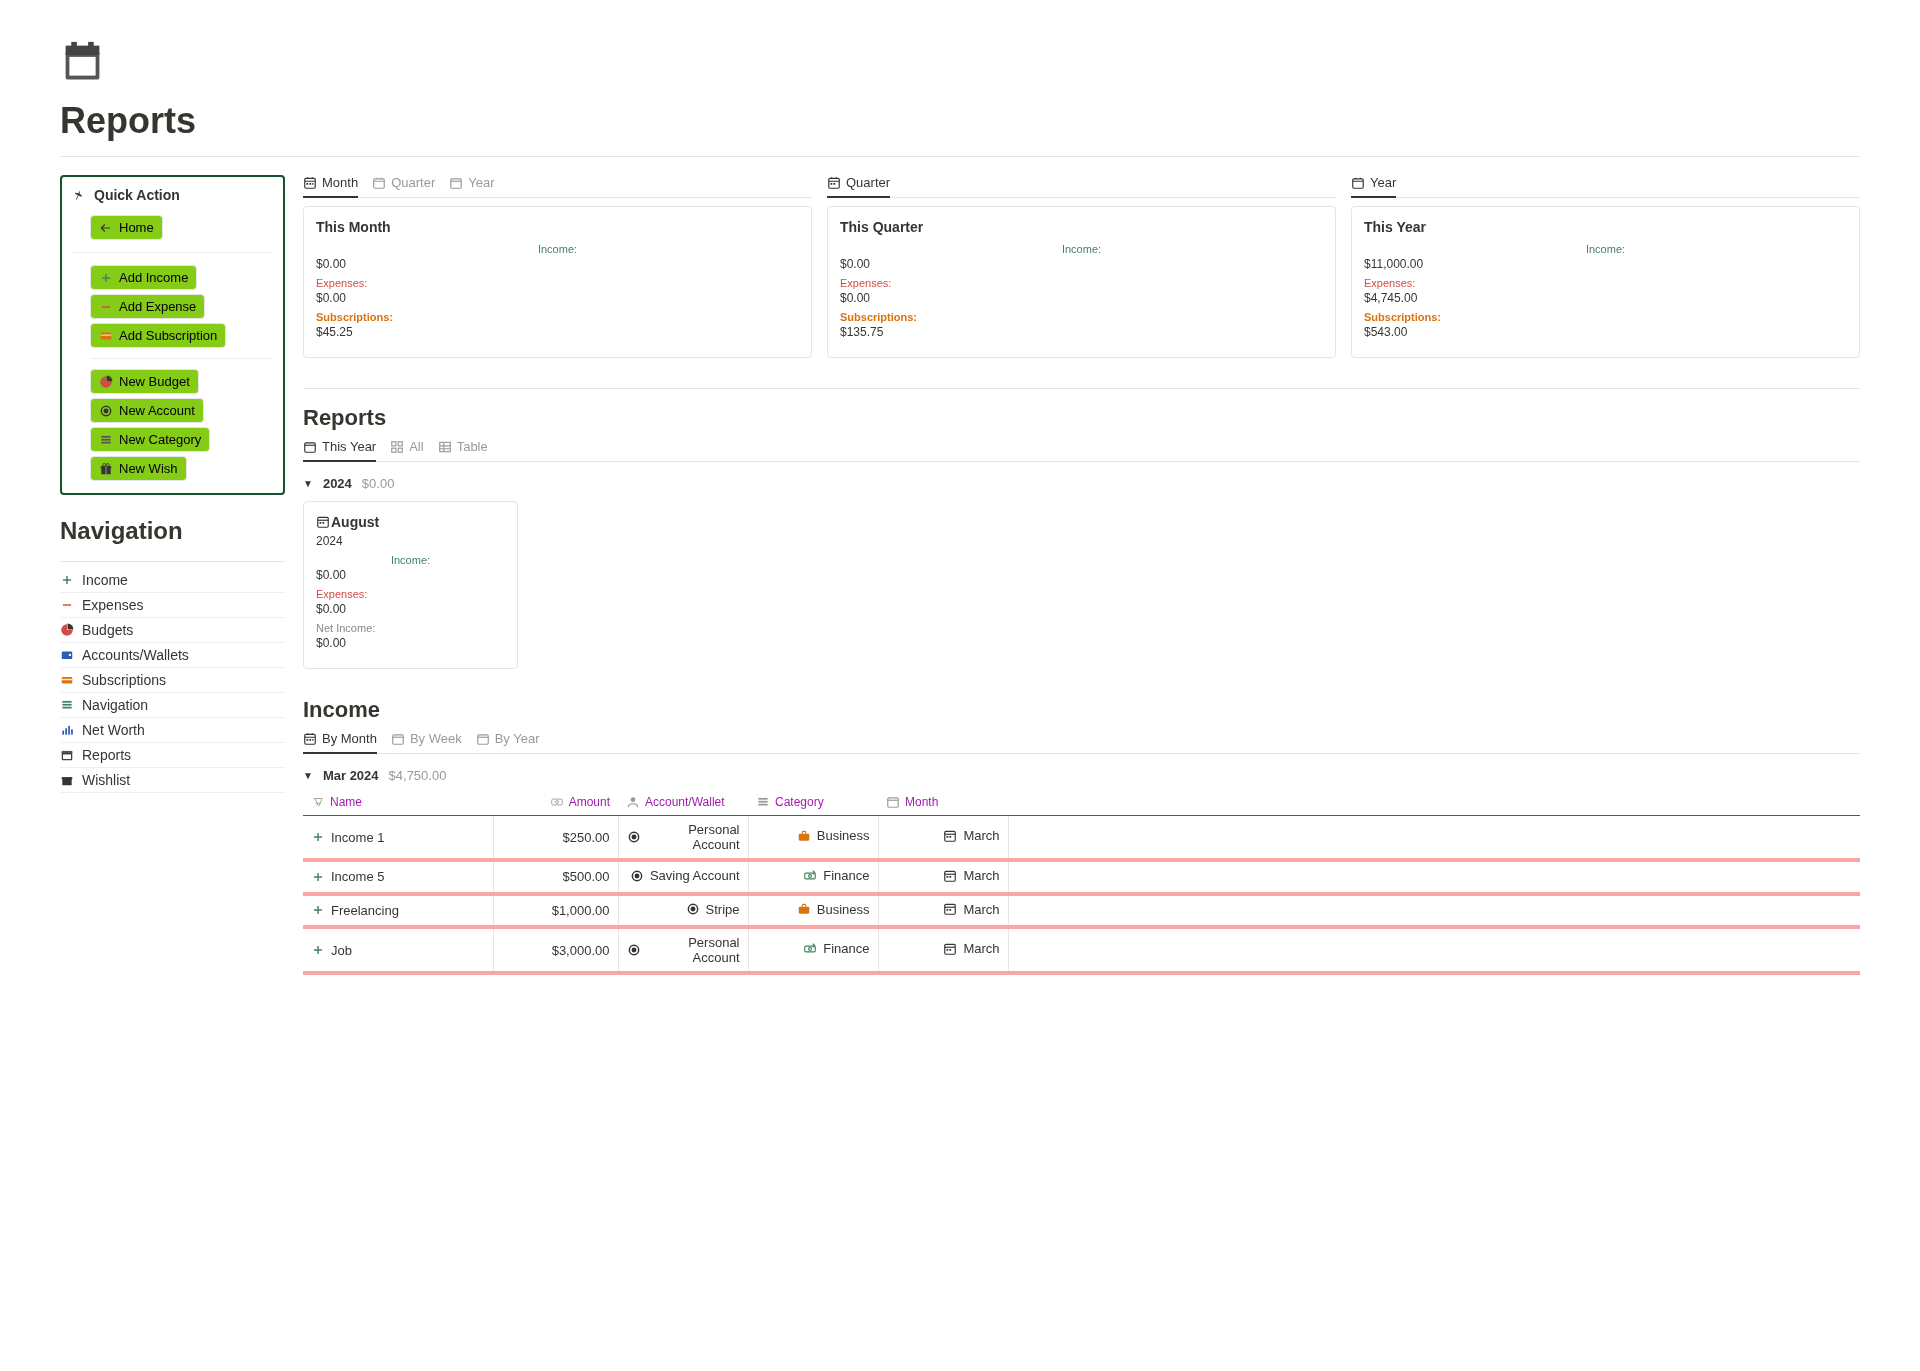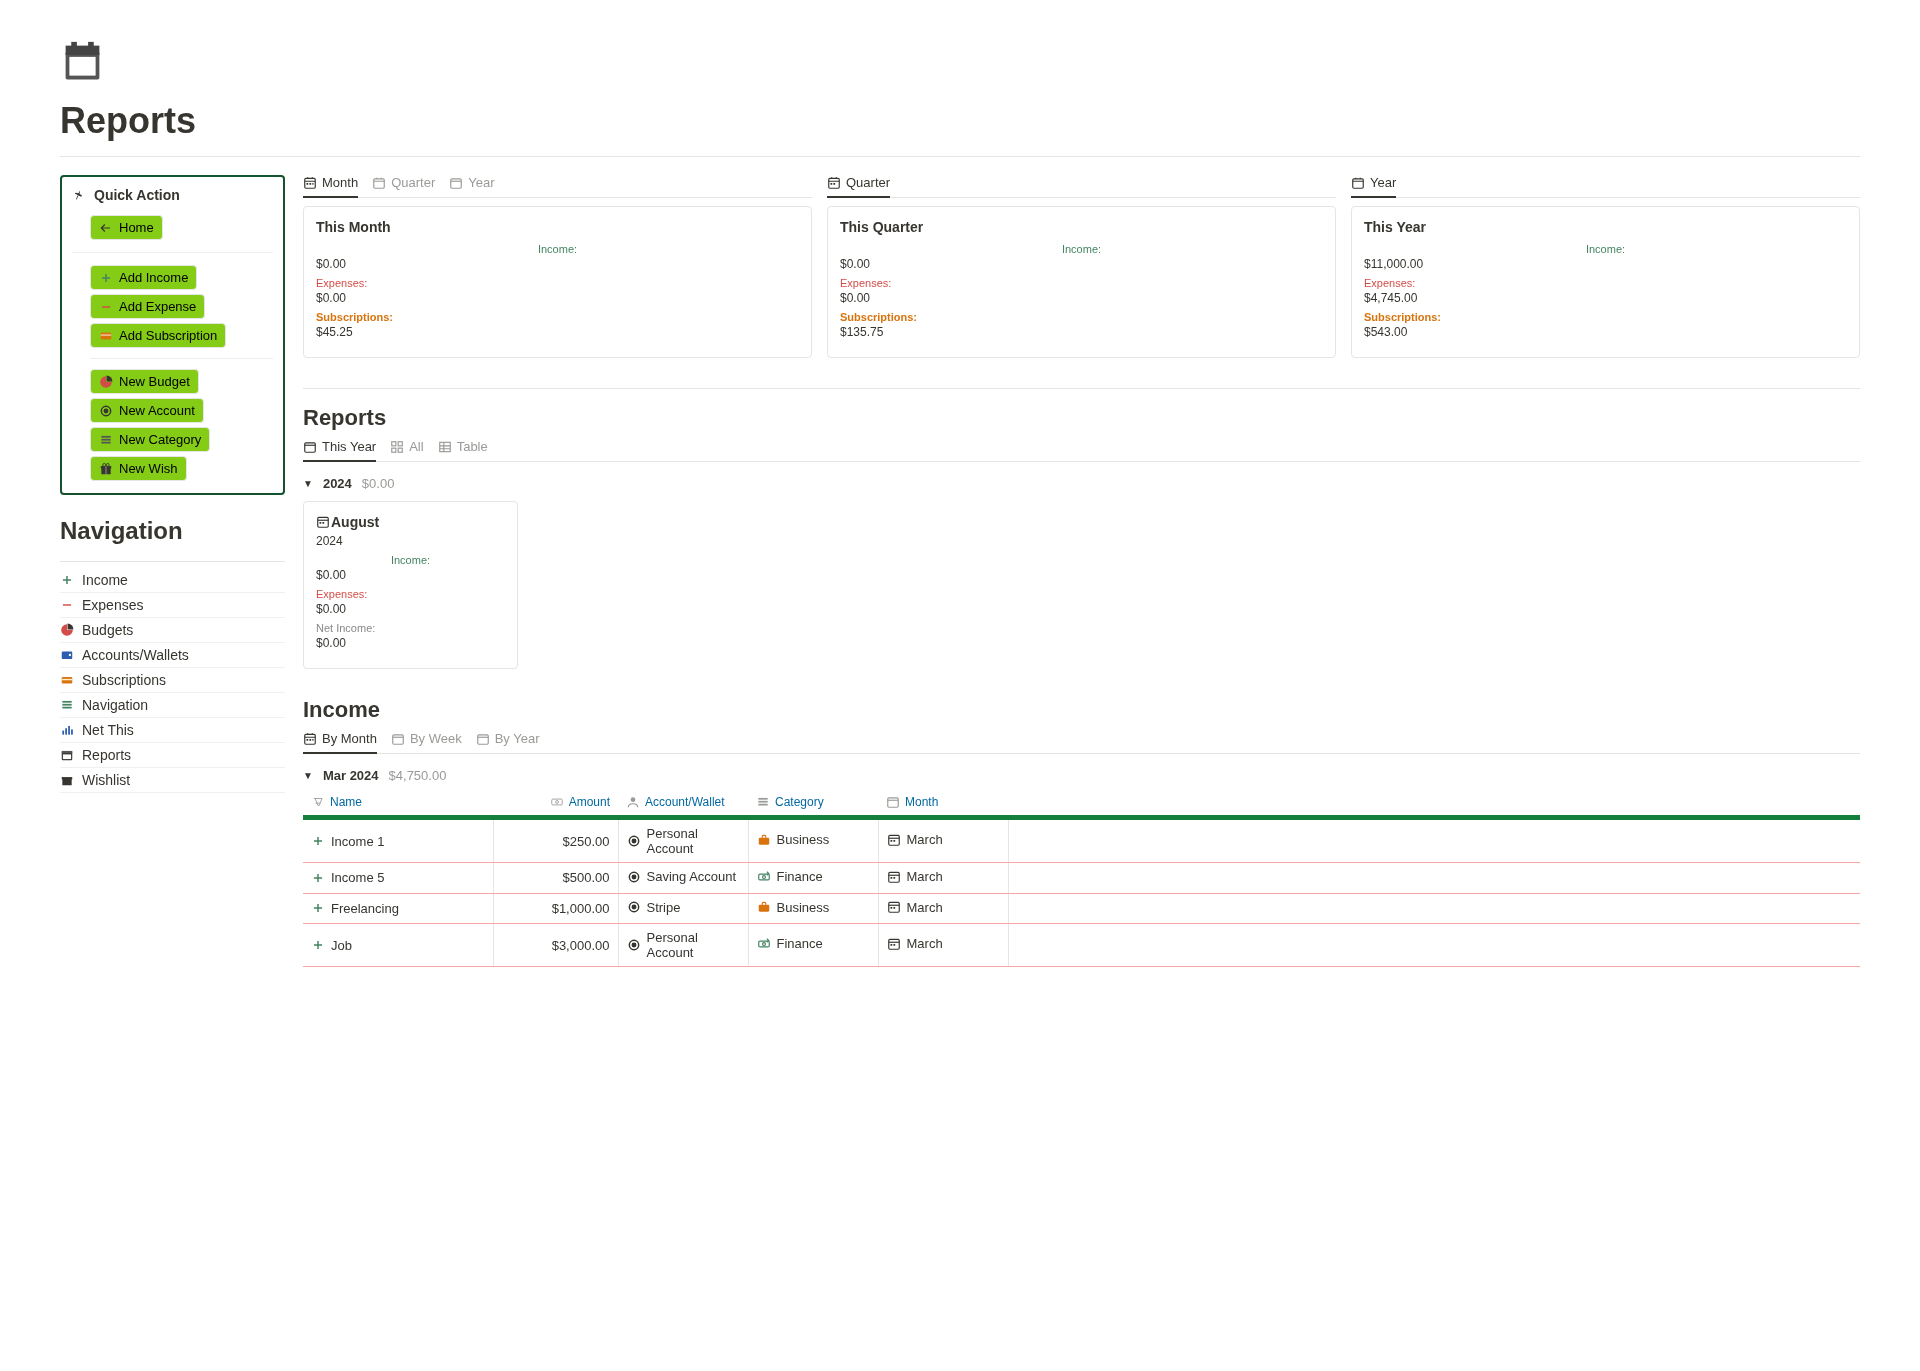--- a/index.html
+++ b/index.html
@@ -80,30 +80,31 @@
   font-size: 12px;
   margin-top: 4px;
 }
 .small-card-title { font-weight: 600; font-size: 14px; margin-bottom: 4px; display: flex; align-items: center; gap: 1px; }
 
 
 .income-table { width: 100%; border-collapse: collapse; font-size: 13px; }
 .income-table th {
   text-align: left;
   font-weight: 400;
-  color: #0369a1;
+  color: #a21caf;
   font-size: 12px;
   padding: 6px 8px;
-  border-bottom: 5px solid #15803d;
+  border-bottom: 1px solid #15803d;
 }
 .income-table th .th-inner { display: flex; align-items: center; gap: 5px; }
 .income-table td {
   padding: 6px 8px;
-  border-bottom: 1px solid #fca5a5;
+  border-bottom: 4px solid #fca5a5;
   border-right: 1px solid #e5e5e5;
+  text-align: right;
 }
 .income-table td:last-child { border-right: none; }
 .cell-inner { display: flex; align-items: center; gap: 6px; }
 .amount-col { text-align: right; }
 .tag-cell .cell-inner { display: inline-flex; }
 
 
 .ico { width: 14px; height: 14px; display: inline-flex; align-items: center; justify-content: center; flex-shrink: 0; }
 .ico svg { width: 100%; height: 100%; }
 </style>
@@ -273,21 +274,21 @@
       </div>
       <div class="nav-item">
         <span class="ico">
             <svg viewBox="0 0 24 24" fill="#2e5db0">
               <rect x="4" y="13" width="3" height="7"></rect>
               <rect x="9" y="9" width="3" height="11"></rect>
               <rect x="14" y="5" width="3" height="15"></rect>
               <rect x="19" y="11" width="3" height="9"></rect>
             </svg>
           </span>
-        <span>Net This</span>
+        <span>Net Worth</span>
       </div>
       <div class="nav-item">
         <span class="ico">
             <svg viewBox="0 0 24 24" fill="#37352f">
               <rect x="3" y="5" width="18" height="16" rx="2"></rect>
               <rect x="3" y="5" width="18" height="4" fill="#555"></rect>
               <rect x="5" y="11" width="14" height="8" fill="#fff"></rect>
             </svg>
           </span>
         <span>Reports</span>

